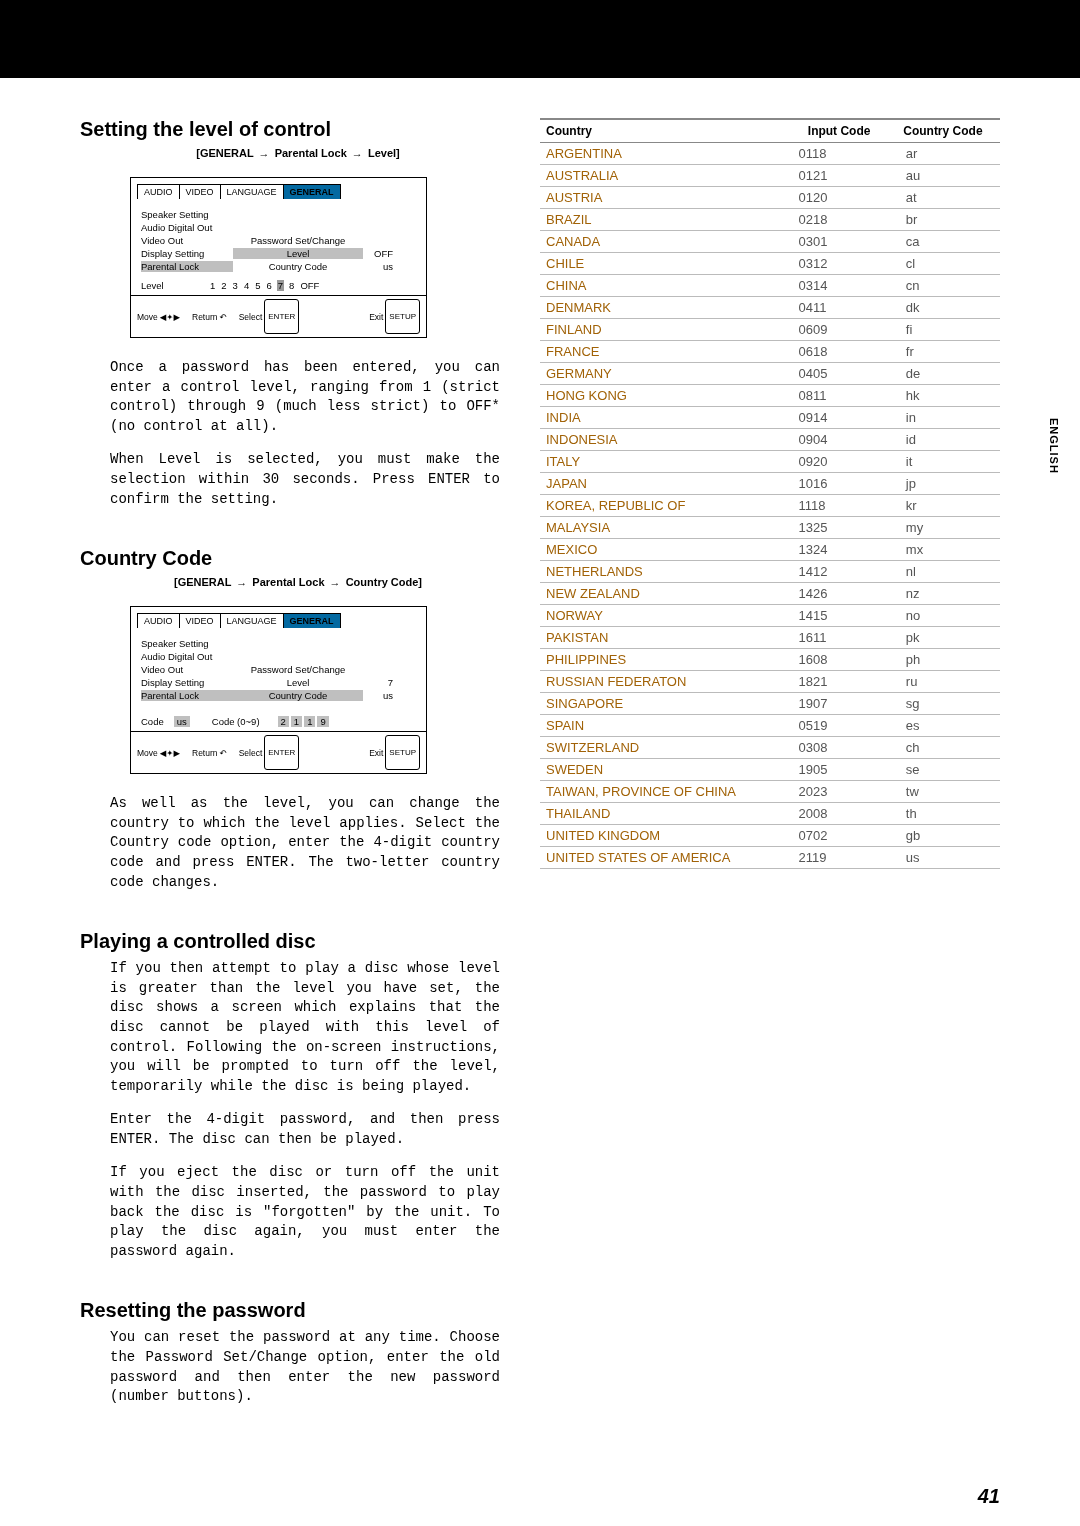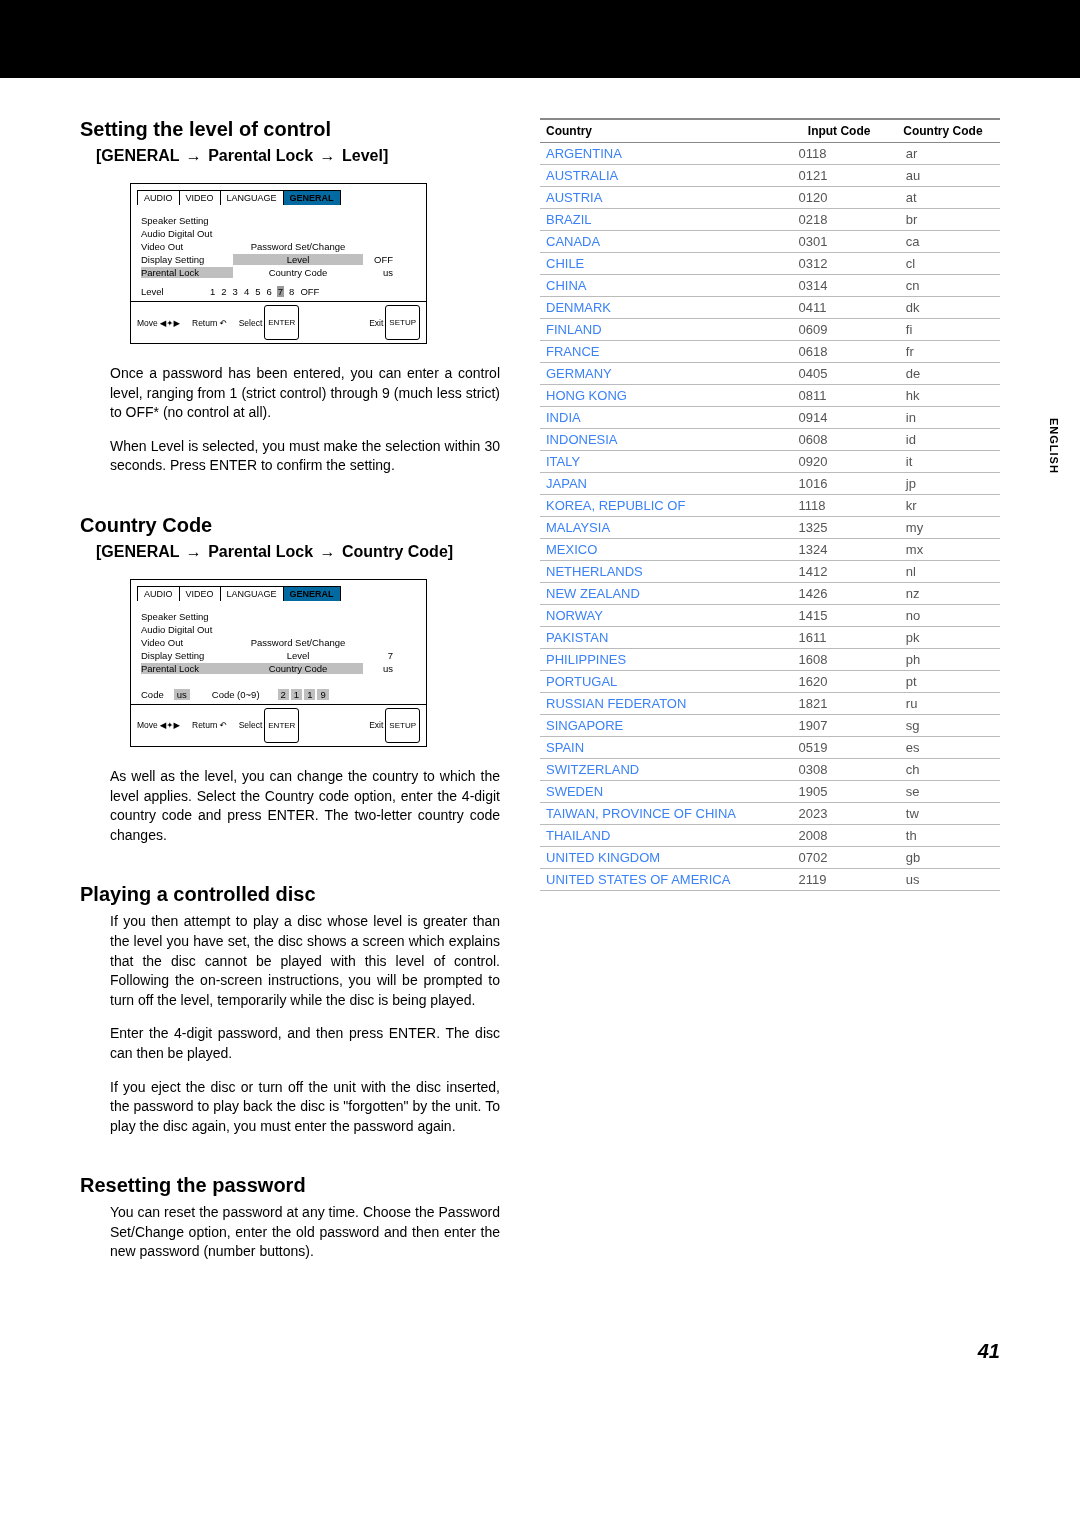--- a/index.html
+++ b/index.html
@@ -29,23 +29,24 @@
     gap: 40px;
   }
   .left-col { flex: 0 0 420px; }
   .right-col { flex: 1; position: relative; }
   h2.sect {
     font-size: 20px;
     font-weight: bold;
     margin: 0 0 6px 0;
   }
   .breadcrumb {
-    font-size: 16px;
+    font-size: 11px;
     font-weight: bold;
     margin: 0 0 18px 16px;
+    text-align: center;
   }
   .arrow { font-weight: normal; margin: 0 2px; }
   .osd {
     border: 1px solid #000;
     margin: 0 auto 20px 50px;
     width: 295px;
     font-size: 9.5px;
     font-family: Arial, sans-serif;
   }
   .osd-tabs {
@@ -112,20 +113,21 @@
     border: 1px solid #000;
     border-radius: 3px;
     padding: 12px 3px;
     font-size: 8px;
   }
   .para {
     font-size: 14px;
     line-height: 1.4;
     margin: 0 0 14px 0;
     text-align: justify;
+    font-family: Liberation Mono, monospace;
   }
   .para-indent { margin-left: 30px; }
   .sect-block { margin-bottom: 38px; }
   .lang-tab {
     position: absolute;
     right: -60px;
     top: 300px;
     writing-mode: vertical-rl;
     font-size: 11px;
     font-weight: bold;
@@ -143,21 +145,21 @@
     font-weight: bold;
     text-align: left;
     font-size: 12px;
   }
   table.ccodes th.ic, table.ccodes th.cc { text-align: center; }
   table.ccodes td {
     border-bottom: 1px solid #bbb;
     padding: 3px 6px;
     color: #555;
   }
-  table.ccodes td:first-child { color: #3b82f6; }
+  table.ccodes td:first-child { color: #a16207; }
   table.ccodes td.code { text-align: left; }
   table.ccodes td.ccode { text-align: left; padding-left: 20px; }
   .page-num {
     font-style: italic;
     font-weight: bold;
     font-size: 20px;
     text-align: right;
     margin-top: 40px;
   }
 </style>
@@ -389,21 +391,21 @@
                 <td class="code">0811</td>
                 <td class="ccode">hk</td>
               </tr>
               <tr>
                 <td>INDIA</td>
                 <td class="code">0914</td>
                 <td class="ccode">in</td>
               </tr>
               <tr>
                 <td>INDONESIA</td>
-                <td class="code">0608</td>
+                <td class="code">0904</td>
                 <td class="ccode">id</td>
               </tr>
               <tr>
                 <td>ITALY</td>
                 <td class="code">0920</td>
                 <td class="ccode">it</td>
               </tr>
               <tr>
                 <td>JAPAN</td>
                 <td class="code">1016</td>
@@ -441,25 +443,20 @@
               </tr>
               <tr>
                 <td>PAKISTAN</td>
                 <td class="code">1611</td>
                 <td class="ccode">pk</td>
               </tr>
               <tr>
                 <td>PHILIPPINES</td>
                 <td class="code">1608</td>
                 <td class="ccode">ph</td>
-              </tr>
-              <tr>
-                <td>PORTUGAL</td>
-                <td class="code">1620</td>
-                <td class="ccode">pt</td>
               </tr>
               <tr>
                 <td>RUSSIAN FEDERATON</td>
                 <td class="code">1821</td>
                 <td class="ccode">ru</td>
               </tr>
               <tr>
                 <td>SINGAPORE</td>
                 <td class="code">1907</td>
                 <td class="ccode">sg</td>

